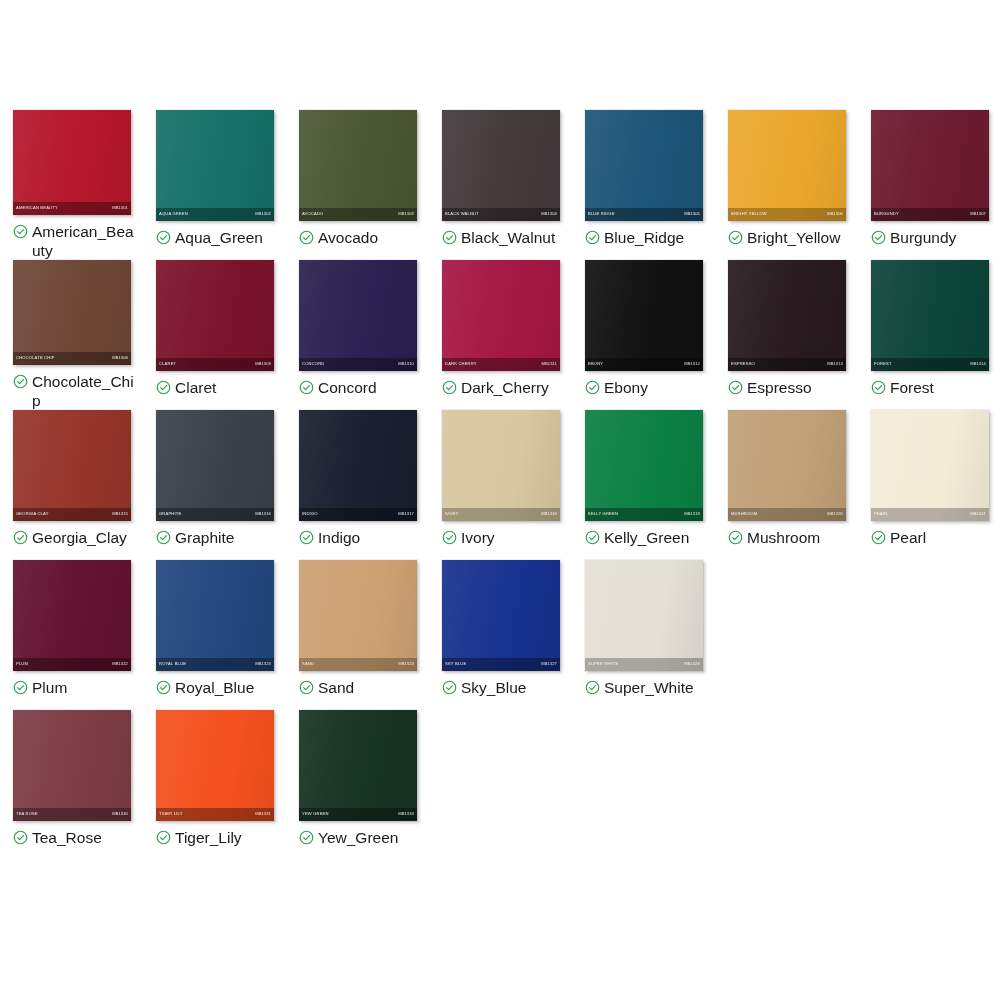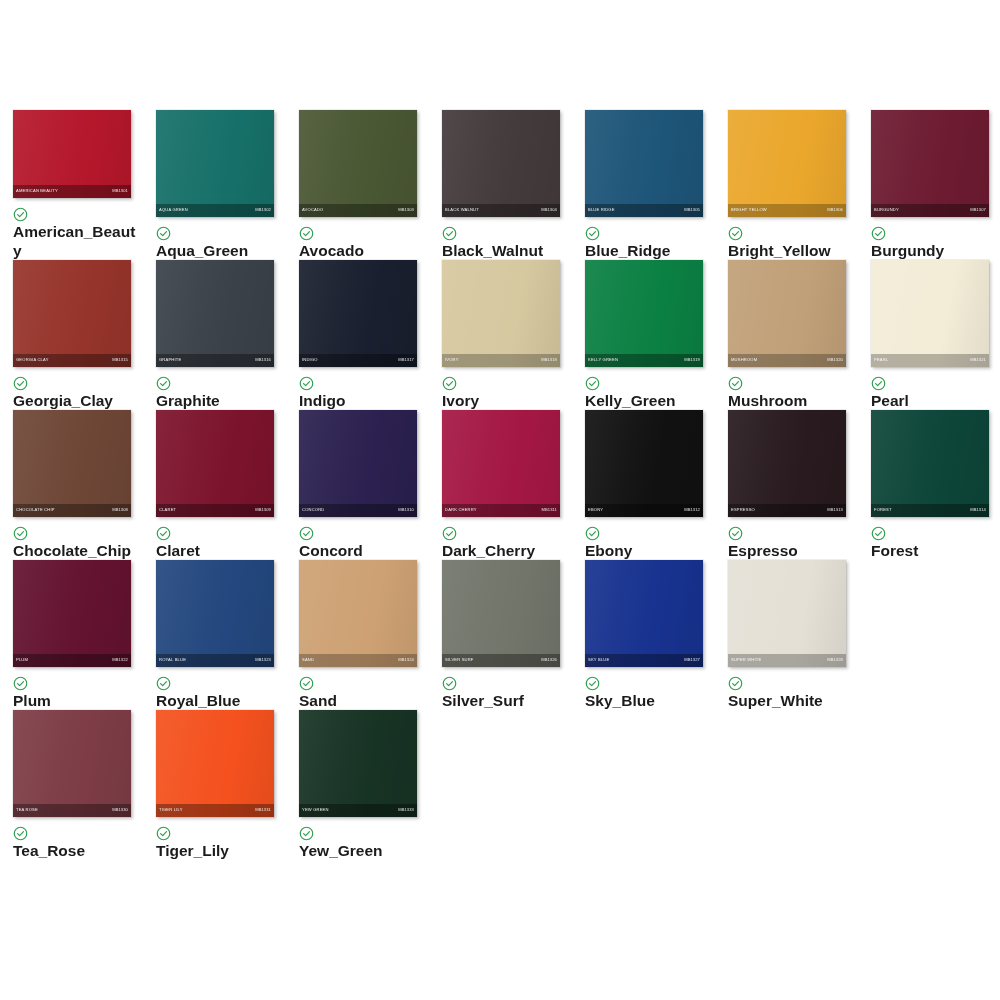--- a/index.html
+++ b/index.html
@@ -98,25 +98,24 @@
     font-size: 4.1px;
     letter-spacing: 0.1px;
     color: rgba(255,255,255,0.88);
     font-family: "Liberation Sans", sans-serif;
     white-space: nowrap;
     line-height: 1;
   }
 
   .swatch-caption {
     display: flex;
-    flex-direction: column;
+    flex-direction: row;
     align-items: flex-start;
     margin-top: 7px;
     width: 125px;
-    font-weight: bold;
   }
 
   .check-icon {
     flex: 0 0 auto;
     width: 15px;
     height: 15px;
     margin-top: 2px;
     margin-right: 4px;
     display: block;
   }
@@ -255,20 +254,141 @@
               <circle cx="12" cy="12" r="10" fill="none" stroke="#2e9e4f" stroke-width="1.9"></circle>
               <path d="M7.4 12.3 L10.6 15.4 L16.8 8.9" fill="none" stroke="#2e9e4f" stroke-width="1.9" stroke-linecap="round" stroke-linejoin="round"></path>
             </svg>
             <span class="caption-text">Burgundy</span>
           </div>
         </div>
       </div>
       <div class="grid-row">
         <div class="swatch-cell">
           <div class="swatch-chip">
+            <div class="chip-fill" style="background: rgb(110, 70, 54);"></div>
+            <div class="chip-sheen"></div>
+            <div class="chip-labelbar">
+              <span class="chip-name">CHOCOLATE CHIP</span>
+              <span class="chip-code">MB1308</span>
+            </div>
+          </div>
+          <div class="swatch-caption">
+            <svg class="check-icon" viewBox="0 0 24 24">
+              <circle cx="12" cy="12" r="10" fill="none" stroke="#2e9e4f" stroke-width="1.9"></circle>
+              <path d="M7.4 12.3 L10.6 15.4 L16.8 8.9" fill="none" stroke="#2e9e4f" stroke-width="1.9" stroke-linecap="round" stroke-linejoin="round"></path>
+            </svg>
+            <span class="caption-text">Chocolate_Chip</span>
+          </div>
+        </div>
+        <div class="swatch-cell">
+          <div class="swatch-chip">
+            <div class="chip-fill" style="background: rgb(124, 19, 44);"></div>
+            <div class="chip-sheen"></div>
+            <div class="chip-labelbar">
+              <span class="chip-name">CLARET</span>
+              <span class="chip-code">MB1309</span>
+            </div>
+          </div>
+          <div class="swatch-caption">
+            <svg class="check-icon" viewBox="0 0 24 24">
+              <circle cx="12" cy="12" r="10" fill="none" stroke="#2e9e4f" stroke-width="1.9"></circle>
+              <path d="M7.4 12.3 L10.6 15.4 L16.8 8.9" fill="none" stroke="#2e9e4f" stroke-width="1.9" stroke-linecap="round" stroke-linejoin="round"></path>
+            </svg>
+            <span class="caption-text">Claret</span>
+          </div>
+        </div>
+        <div class="swatch-cell">
+          <div class="swatch-chip">
+            <div class="chip-fill" style="background: rgb(43, 32, 79);"></div>
+            <div class="chip-sheen"></div>
+            <div class="chip-labelbar">
+              <span class="chip-name">CONCORD</span>
+              <span class="chip-code">MB1310</span>
+            </div>
+          </div>
+          <div class="swatch-caption">
+            <svg class="check-icon" viewBox="0 0 24 24">
+              <circle cx="12" cy="12" r="10" fill="none" stroke="#2e9e4f" stroke-width="1.9"></circle>
+              <path d="M7.4 12.3 L10.6 15.4 L16.8 8.9" fill="none" stroke="#2e9e4f" stroke-width="1.9" stroke-linecap="round" stroke-linejoin="round"></path>
+            </svg>
+            <span class="caption-text">Concord</span>
+          </div>
+        </div>
+        <div class="swatch-cell">
+          <div class="swatch-chip">
+            <div class="chip-fill" style="background: rgb(164, 23, 68);"></div>
+            <div class="chip-sheen"></div>
+            <div class="chip-labelbar">
+              <span class="chip-name">DARK CHERRY</span>
+              <span class="chip-code">MB1311</span>
+            </div>
+          </div>
+          <div class="swatch-caption">
+            <svg class="check-icon" viewBox="0 0 24 24">
+              <circle cx="12" cy="12" r="10" fill="none" stroke="#2e9e4f" stroke-width="1.9"></circle>
+              <path d="M7.4 12.3 L10.6 15.4 L16.8 8.9" fill="none" stroke="#2e9e4f" stroke-width="1.9" stroke-linecap="round" stroke-linejoin="round"></path>
+            </svg>
+            <span class="caption-text">Dark_Cherry</span>
+          </div>
+        </div>
+        <div class="swatch-cell">
+          <div class="swatch-chip">
+            <div class="chip-fill" style="background: rgb(17, 17, 17);"></div>
+            <div class="chip-sheen"></div>
+            <div class="chip-labelbar">
+              <span class="chip-name">EBONY</span>
+              <span class="chip-code">MB1312</span>
+            </div>
+          </div>
+          <div class="swatch-caption">
+            <svg class="check-icon" viewBox="0 0 24 24">
+              <circle cx="12" cy="12" r="10" fill="none" stroke="#2e9e4f" stroke-width="1.9"></circle>
+              <path d="M7.4 12.3 L10.6 15.4 L16.8 8.9" fill="none" stroke="#2e9e4f" stroke-width="1.9" stroke-linecap="round" stroke-linejoin="round"></path>
+            </svg>
+            <span class="caption-text">Ebony</span>
+          </div>
+        </div>
+        <div class="swatch-cell">
+          <div class="swatch-chip">
+            <div class="chip-fill" style="background: rgb(40, 26, 30);"></div>
+            <div class="chip-sheen"></div>
+            <div class="chip-labelbar">
+              <span class="chip-name">ESPRESSO</span>
+              <span class="chip-code">MB1313</span>
+            </div>
+          </div>
+          <div class="swatch-caption">
+            <svg class="check-icon" viewBox="0 0 24 24">
+              <circle cx="12" cy="12" r="10" fill="none" stroke="#2e9e4f" stroke-width="1.9"></circle>
+              <path d="M7.4 12.3 L10.6 15.4 L16.8 8.9" fill="none" stroke="#2e9e4f" stroke-width="1.9" stroke-linecap="round" stroke-linejoin="round"></path>
+            </svg>
+            <span class="caption-text">Espresso</span>
+          </div>
+        </div>
+        <div class="swatch-cell">
+          <div class="swatch-chip">
+            <div class="chip-fill" style="background: rgb(13, 69, 57);"></div>
+            <div class="chip-sheen"></div>
+            <div class="chip-labelbar">
+              <span class="chip-name">FOREST</span>
+              <span class="chip-code">MB1314</span>
+            </div>
+          </div>
+          <div class="swatch-caption">
+            <svg class="check-icon" viewBox="0 0 24 24">
+              <circle cx="12" cy="12" r="10" fill="none" stroke="#2e9e4f" stroke-width="1.9"></circle>
+              <path d="M7.4 12.3 L10.6 15.4 L16.8 8.9" fill="none" stroke="#2e9e4f" stroke-width="1.9" stroke-linecap="round" stroke-linejoin="round"></path>
+            </svg>
+            <span class="caption-text">Forest</span>
+          </div>
+        </div>
+      </div>
+      <div class="grid-row">
+        <div class="swatch-cell">
+          <div class="swatch-chip">
             <div class="chip-fill" style="background: rgb(150, 52, 43);"></div>
             <div class="chip-sheen"></div>
             <div class="chip-labelbar">
               <span class="chip-name">GEORGIA CLAY</span>
               <span class="chip-code">MB1315</span>
             </div>
           </div>
           <div class="swatch-caption">
             <svg class="check-icon" viewBox="0 0 24 24">
               <circle cx="12" cy="12" r="10" fill="none" stroke="#2e9e4f" stroke-width="1.9"></circle>
@@ -376,141 +496,20 @@
               <circle cx="12" cy="12" r="10" fill="none" stroke="#2e9e4f" stroke-width="1.9"></circle>
               <path d="M7.4 12.3 L10.6 15.4 L16.8 8.9" fill="none" stroke="#2e9e4f" stroke-width="1.9" stroke-linecap="round" stroke-linejoin="round"></path>
             </svg>
             <span class="caption-text">Pearl</span>
           </div>
         </div>
       </div>
       <div class="grid-row">
         <div class="swatch-cell">
           <div class="swatch-chip">
-            <div class="chip-fill" style="background: rgb(110, 70, 54);"></div>
-            <div class="chip-sheen"></div>
-            <div class="chip-labelbar">
-              <span class="chip-name">CHOCOLATE CHIP</span>
-              <span class="chip-code">MB1308</span>
-            </div>
-          </div>
-          <div class="swatch-caption">
-            <svg class="check-icon" viewBox="0 0 24 24">
-              <circle cx="12" cy="12" r="10" fill="none" stroke="#2e9e4f" stroke-width="1.9"></circle>
-              <path d="M7.4 12.3 L10.6 15.4 L16.8 8.9" fill="none" stroke="#2e9e4f" stroke-width="1.9" stroke-linecap="round" stroke-linejoin="round"></path>
-            </svg>
-            <span class="caption-text">Chocolate_Chip</span>
-          </div>
-        </div>
-        <div class="swatch-cell">
-          <div class="swatch-chip">
-            <div class="chip-fill" style="background: rgb(124, 19, 44);"></div>
-            <div class="chip-sheen"></div>
-            <div class="chip-labelbar">
-              <span class="chip-name">CLARET</span>
-              <span class="chip-code">MB1309</span>
-            </div>
-          </div>
-          <div class="swatch-caption">
-            <svg class="check-icon" viewBox="0 0 24 24">
-              <circle cx="12" cy="12" r="10" fill="none" stroke="#2e9e4f" stroke-width="1.9"></circle>
-              <path d="M7.4 12.3 L10.6 15.4 L16.8 8.9" fill="none" stroke="#2e9e4f" stroke-width="1.9" stroke-linecap="round" stroke-linejoin="round"></path>
-            </svg>
-            <span class="caption-text">Claret</span>
-          </div>
-        </div>
-        <div class="swatch-cell">
-          <div class="swatch-chip">
-            <div class="chip-fill" style="background: rgb(43, 32, 79);"></div>
-            <div class="chip-sheen"></div>
-            <div class="chip-labelbar">
-              <span class="chip-name">CONCORD</span>
-              <span class="chip-code">MB1310</span>
-            </div>
-          </div>
-          <div class="swatch-caption">
-            <svg class="check-icon" viewBox="0 0 24 24">
-              <circle cx="12" cy="12" r="10" fill="none" stroke="#2e9e4f" stroke-width="1.9"></circle>
-              <path d="M7.4 12.3 L10.6 15.4 L16.8 8.9" fill="none" stroke="#2e9e4f" stroke-width="1.9" stroke-linecap="round" stroke-linejoin="round"></path>
-            </svg>
-            <span class="caption-text">Concord</span>
-          </div>
-        </div>
-        <div class="swatch-cell">
-          <div class="swatch-chip">
-            <div class="chip-fill" style="background: rgb(164, 23, 68);"></div>
-            <div class="chip-sheen"></div>
-            <div class="chip-labelbar">
-              <span class="chip-name">DARK CHERRY</span>
-              <span class="chip-code">MB1311</span>
-            </div>
-          </div>
-          <div class="swatch-caption">
-            <svg class="check-icon" viewBox="0 0 24 24">
-              <circle cx="12" cy="12" r="10" fill="none" stroke="#2e9e4f" stroke-width="1.9"></circle>
-              <path d="M7.4 12.3 L10.6 15.4 L16.8 8.9" fill="none" stroke="#2e9e4f" stroke-width="1.9" stroke-linecap="round" stroke-linejoin="round"></path>
-            </svg>
-            <span class="caption-text">Dark_Cherry</span>
-          </div>
-        </div>
-        <div class="swatch-cell">
-          <div class="swatch-chip">
-            <div class="chip-fill" style="background: rgb(17, 17, 17);"></div>
-            <div class="chip-sheen"></div>
-            <div class="chip-labelbar">
-              <span class="chip-name">EBONY</span>
-              <span class="chip-code">MB1312</span>
-            </div>
-          </div>
-          <div class="swatch-caption">
-            <svg class="check-icon" viewBox="0 0 24 24">
-              <circle cx="12" cy="12" r="10" fill="none" stroke="#2e9e4f" stroke-width="1.9"></circle>
-              <path d="M7.4 12.3 L10.6 15.4 L16.8 8.9" fill="none" stroke="#2e9e4f" stroke-width="1.9" stroke-linecap="round" stroke-linejoin="round"></path>
-            </svg>
-            <span class="caption-text">Ebony</span>
-          </div>
-        </div>
-        <div class="swatch-cell">
-          <div class="swatch-chip">
-            <div class="chip-fill" style="background: rgb(40, 26, 30);"></div>
-            <div class="chip-sheen"></div>
-            <div class="chip-labelbar">
-              <span class="chip-name">ESPRESSO</span>
-              <span class="chip-code">MB1313</span>
-            </div>
-          </div>
-          <div class="swatch-caption">
-            <svg class="check-icon" viewBox="0 0 24 24">
-              <circle cx="12" cy="12" r="10" fill="none" stroke="#2e9e4f" stroke-width="1.9"></circle>
-              <path d="M7.4 12.3 L10.6 15.4 L16.8 8.9" fill="none" stroke="#2e9e4f" stroke-width="1.9" stroke-linecap="round" stroke-linejoin="round"></path>
-            </svg>
-            <span class="caption-text">Espresso</span>
-          </div>
-        </div>
-        <div class="swatch-cell">
-          <div class="swatch-chip">
-            <div class="chip-fill" style="background: rgb(13, 69, 57);"></div>
-            <div class="chip-sheen"></div>
-            <div class="chip-labelbar">
-              <span class="chip-name">FOREST</span>
-              <span class="chip-code">MB1314</span>
-            </div>
-          </div>
-          <div class="swatch-caption">
-            <svg class="check-icon" viewBox="0 0 24 24">
-              <circle cx="12" cy="12" r="10" fill="none" stroke="#2e9e4f" stroke-width="1.9"></circle>
-              <path d="M7.4 12.3 L10.6 15.4 L16.8 8.9" fill="none" stroke="#2e9e4f" stroke-width="1.9" stroke-linecap="round" stroke-linejoin="round"></path>
-            </svg>
-            <span class="caption-text">Forest</span>
-          </div>
-        </div>
-      </div>
-      <div class="grid-row">
-        <div class="swatch-cell">
-          <div class="swatch-chip">
             <div class="chip-fill" style="background: rgb(99, 18, 47);"></div>
             <div class="chip-sheen"></div>
             <div class="chip-labelbar">
               <span class="chip-name">PLUM</span>
               <span class="chip-code">MB1322</span>
             </div>
           </div>
           <div class="swatch-caption">
             <svg class="check-icon" viewBox="0 0 24 24">
               <circle cx="12" cy="12" r="10" fill="none" stroke="#2e9e4f" stroke-width="1.9"></circle>
@@ -548,37 +547,20 @@
           <div class="swatch-caption">
             <svg class="check-icon" viewBox="0 0 24 24">
               <circle cx="12" cy="12" r="10" fill="none" stroke="#2e9e4f" stroke-width="1.9"></circle>
               <path d="M7.4 12.3 L10.6 15.4 L16.8 8.9" fill="none" stroke="#2e9e4f" stroke-width="1.9" stroke-linecap="round" stroke-linejoin="round"></path>
             </svg>
             <span class="caption-text">Sand</span>
           </div>
         </div>
         <div class="swatch-cell">
           <div class="swatch-chip">
-            <div class="chip-fill" style="background: rgb(114, 117, 106);"></div>
-            <div class="chip-sheen"></div>
-            <div class="chip-labelbar">
-              <span class="chip-name">SILVER SURF</span>
-              <span class="chip-code">MB1326</span>
-            </div>
-          </div>
-          <div class="swatch-caption">
-            <svg class="check-icon" viewBox="0 0 24 24">
-              <circle cx="12" cy="12" r="10" fill="none" stroke="#2e9e4f" stroke-width="1.9"></circle>
-              <path d="M7.4 12.3 L10.6 15.4 L16.8 8.9" fill="none" stroke="#2e9e4f" stroke-width="1.9" stroke-linecap="round" stroke-linejoin="round"></path>
-            </svg>
-            <span class="caption-text">Silver_Surf</span>
-          </div>
-        </div>
-        <div class="swatch-cell">
-          <div class="swatch-chip">
             <div class="chip-fill" style="background: rgb(23, 50, 143);"></div>
             <div class="chip-sheen"></div>
             <div class="chip-labelbar">
               <span class="chip-name">SKY BLUE</span>
               <span class="chip-code">MB1327</span>
             </div>
           </div>
           <div class="swatch-caption">
             <svg class="check-icon" viewBox="0 0 24 24">
               <circle cx="12" cy="12" r="10" fill="none" stroke="#2e9e4f" stroke-width="1.9"></circle>

